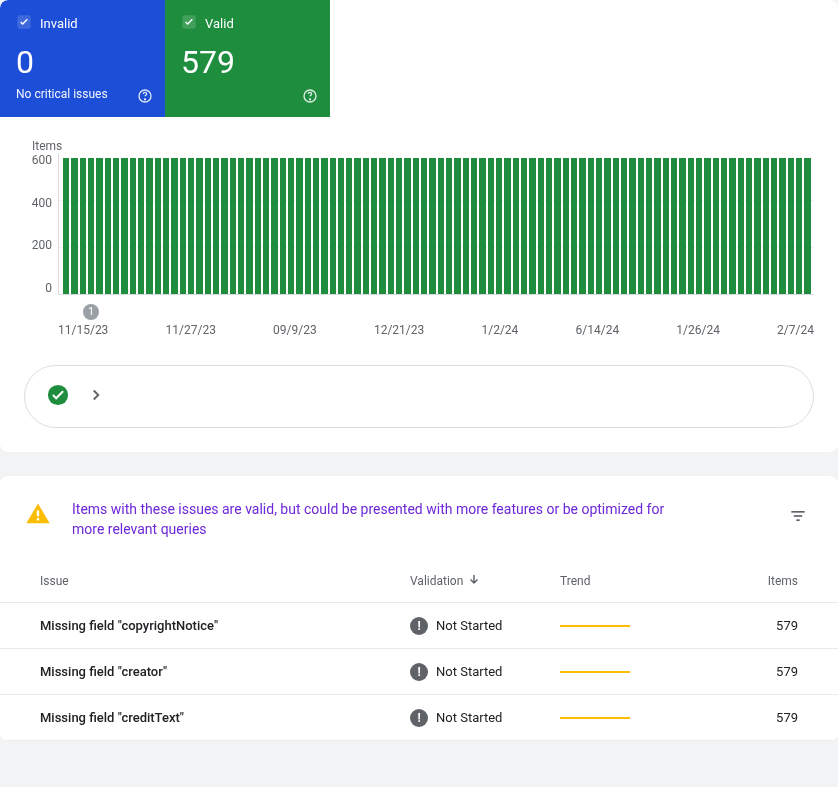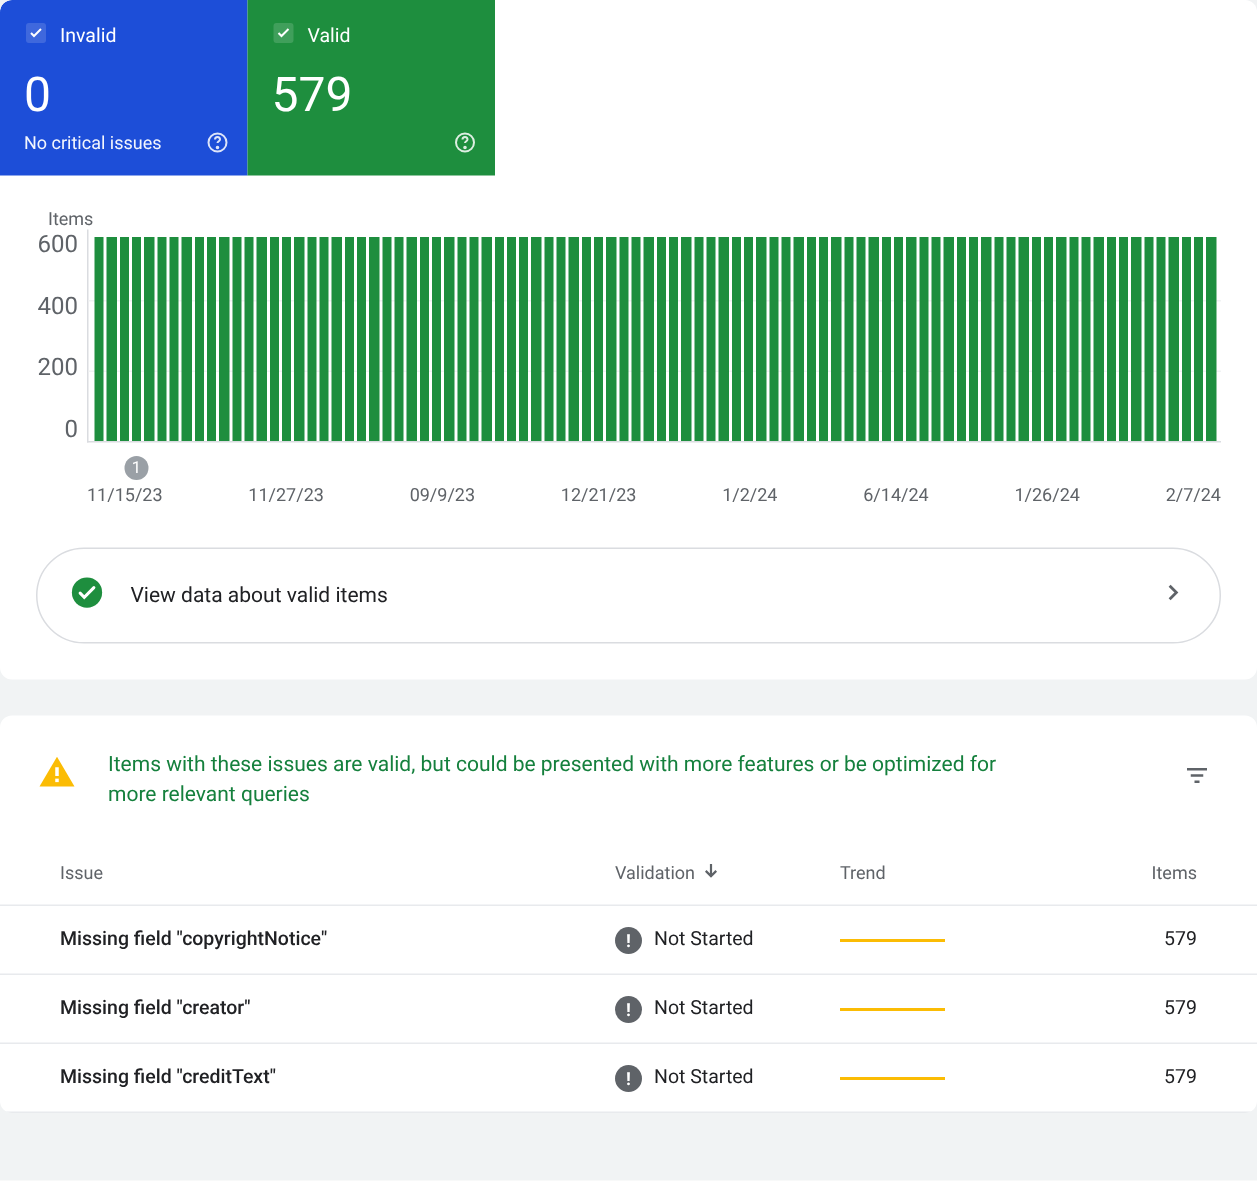--- a/index.html
+++ b/index.html
@@ -33,21 +33,21 @@
   .tile-count { font-size: 32px; font-weight: 400; margin-top: 10px; }
   .tile-sub { font-size: 12px; margin-top: 6px; opacity: .95; }
   .tile-help { position: absolute; right: 12px; bottom: 10px; opacity: .85; }
   .tile-help svg { width: 16px; height: 16px; }
   
   .chart-wrap { padding: 22px 24px 12px; }
   .y-title { font-size: 12px; color: #5f6368; margin-left: 8px; }
   .chart-zone { display: flex; align-items: stretch; }
   .y-axis {
     display: flex; flex-direction: column; justify-content: space-between;
-    align-items: flex-end; font-size: 16px; color: #5f6368;
+    align-items: flex-end; font-size: 12px; color: #5f6368;
     width: 34px; padding-right: 6px;
   }
   .plot {
     position: relative; flex: 1; height: 142px;
     border-left: 1px solid #dadce0; border-bottom: 1px solid #dadce0;
   }
   .grid-line { position: absolute; left: 0; right: 0; border-top: 1px solid #f1f3f4; }
   .bars { position: absolute; left: 4px; right: 4px; bottom: 0; top: 0;
           display: flex; align-items: flex-end; gap: 2px; }
   .bars span { flex: 1; background: #1e8e3e; }
@@ -64,21 +64,21 @@
   .view-row {
     margin: 16px 24px 24px; border: 1px solid #dadce0; border-radius: 999px;
     display: flex; align-items: center; padding: 18px 22px; cursor: pointer;
   }
   .view-row .check { margin-right: 18px; }
   .view-row .label { flex: 1; font-size: 14px; color: #202124; }
   .chevron { color: #5f6368; }
   
   .improve-head { display: flex; padding: 24px 24px 20px; gap: 20px; align-items: flex-start; }
   .improve-head h2 { font-size: 22px; font-weight: 400; margin-bottom: 6px; color: #202124; }
-  .improve-head p { font-size: 14px; color: #15803d; max-width: 620px; line-height: 1.4; }
+  .improve-head p { font-size: 14px; color: #6d28d9; max-width: 620px; line-height: 1.4; }
   .filter-btn { margin-left: auto; color: #5f6368; cursor: pointer; padding: 6px; }
   .tbl-head, .tbl-row {
     display: flex; align-items: center; padding: 0 40px;
   }
   .tbl-head {
     height: 44px; font-size: 12px; color: #5f6368;
     border-bottom: 1px solid #e8eaed;
   }
   .tbl-row {
     height: 46px; font-size: 13px; color: #202124;
@@ -264,21 +264,20 @@
     </div>
   </div>
 
   <div class="view-row">
     <span class="check">
       <svg width="22" height="22" viewBox="0 0 24 24">
         <circle cx="12" cy="12" r="11" fill="#1e8e3e"></circle>
         <path d="M7 12.5l3 3 7-7" stroke="#fff" stroke-width="2.2" fill="none" stroke-linecap="round"></path>
       </svg>
     </span>
-    <span class="label">View data about valid items</span>
     <span class="chevron">
       <svg width="18" height="18" viewBox="0 0 24 24" fill="none" stroke="currentColor" stroke-width="2.5">
           <path d="M9 6l6 6-6 6"></path>
         </svg>
     </span>
   </div>
 </div>
 
 <div class="card" style="padding-bottom:0;">
   <div class="improve-head">

